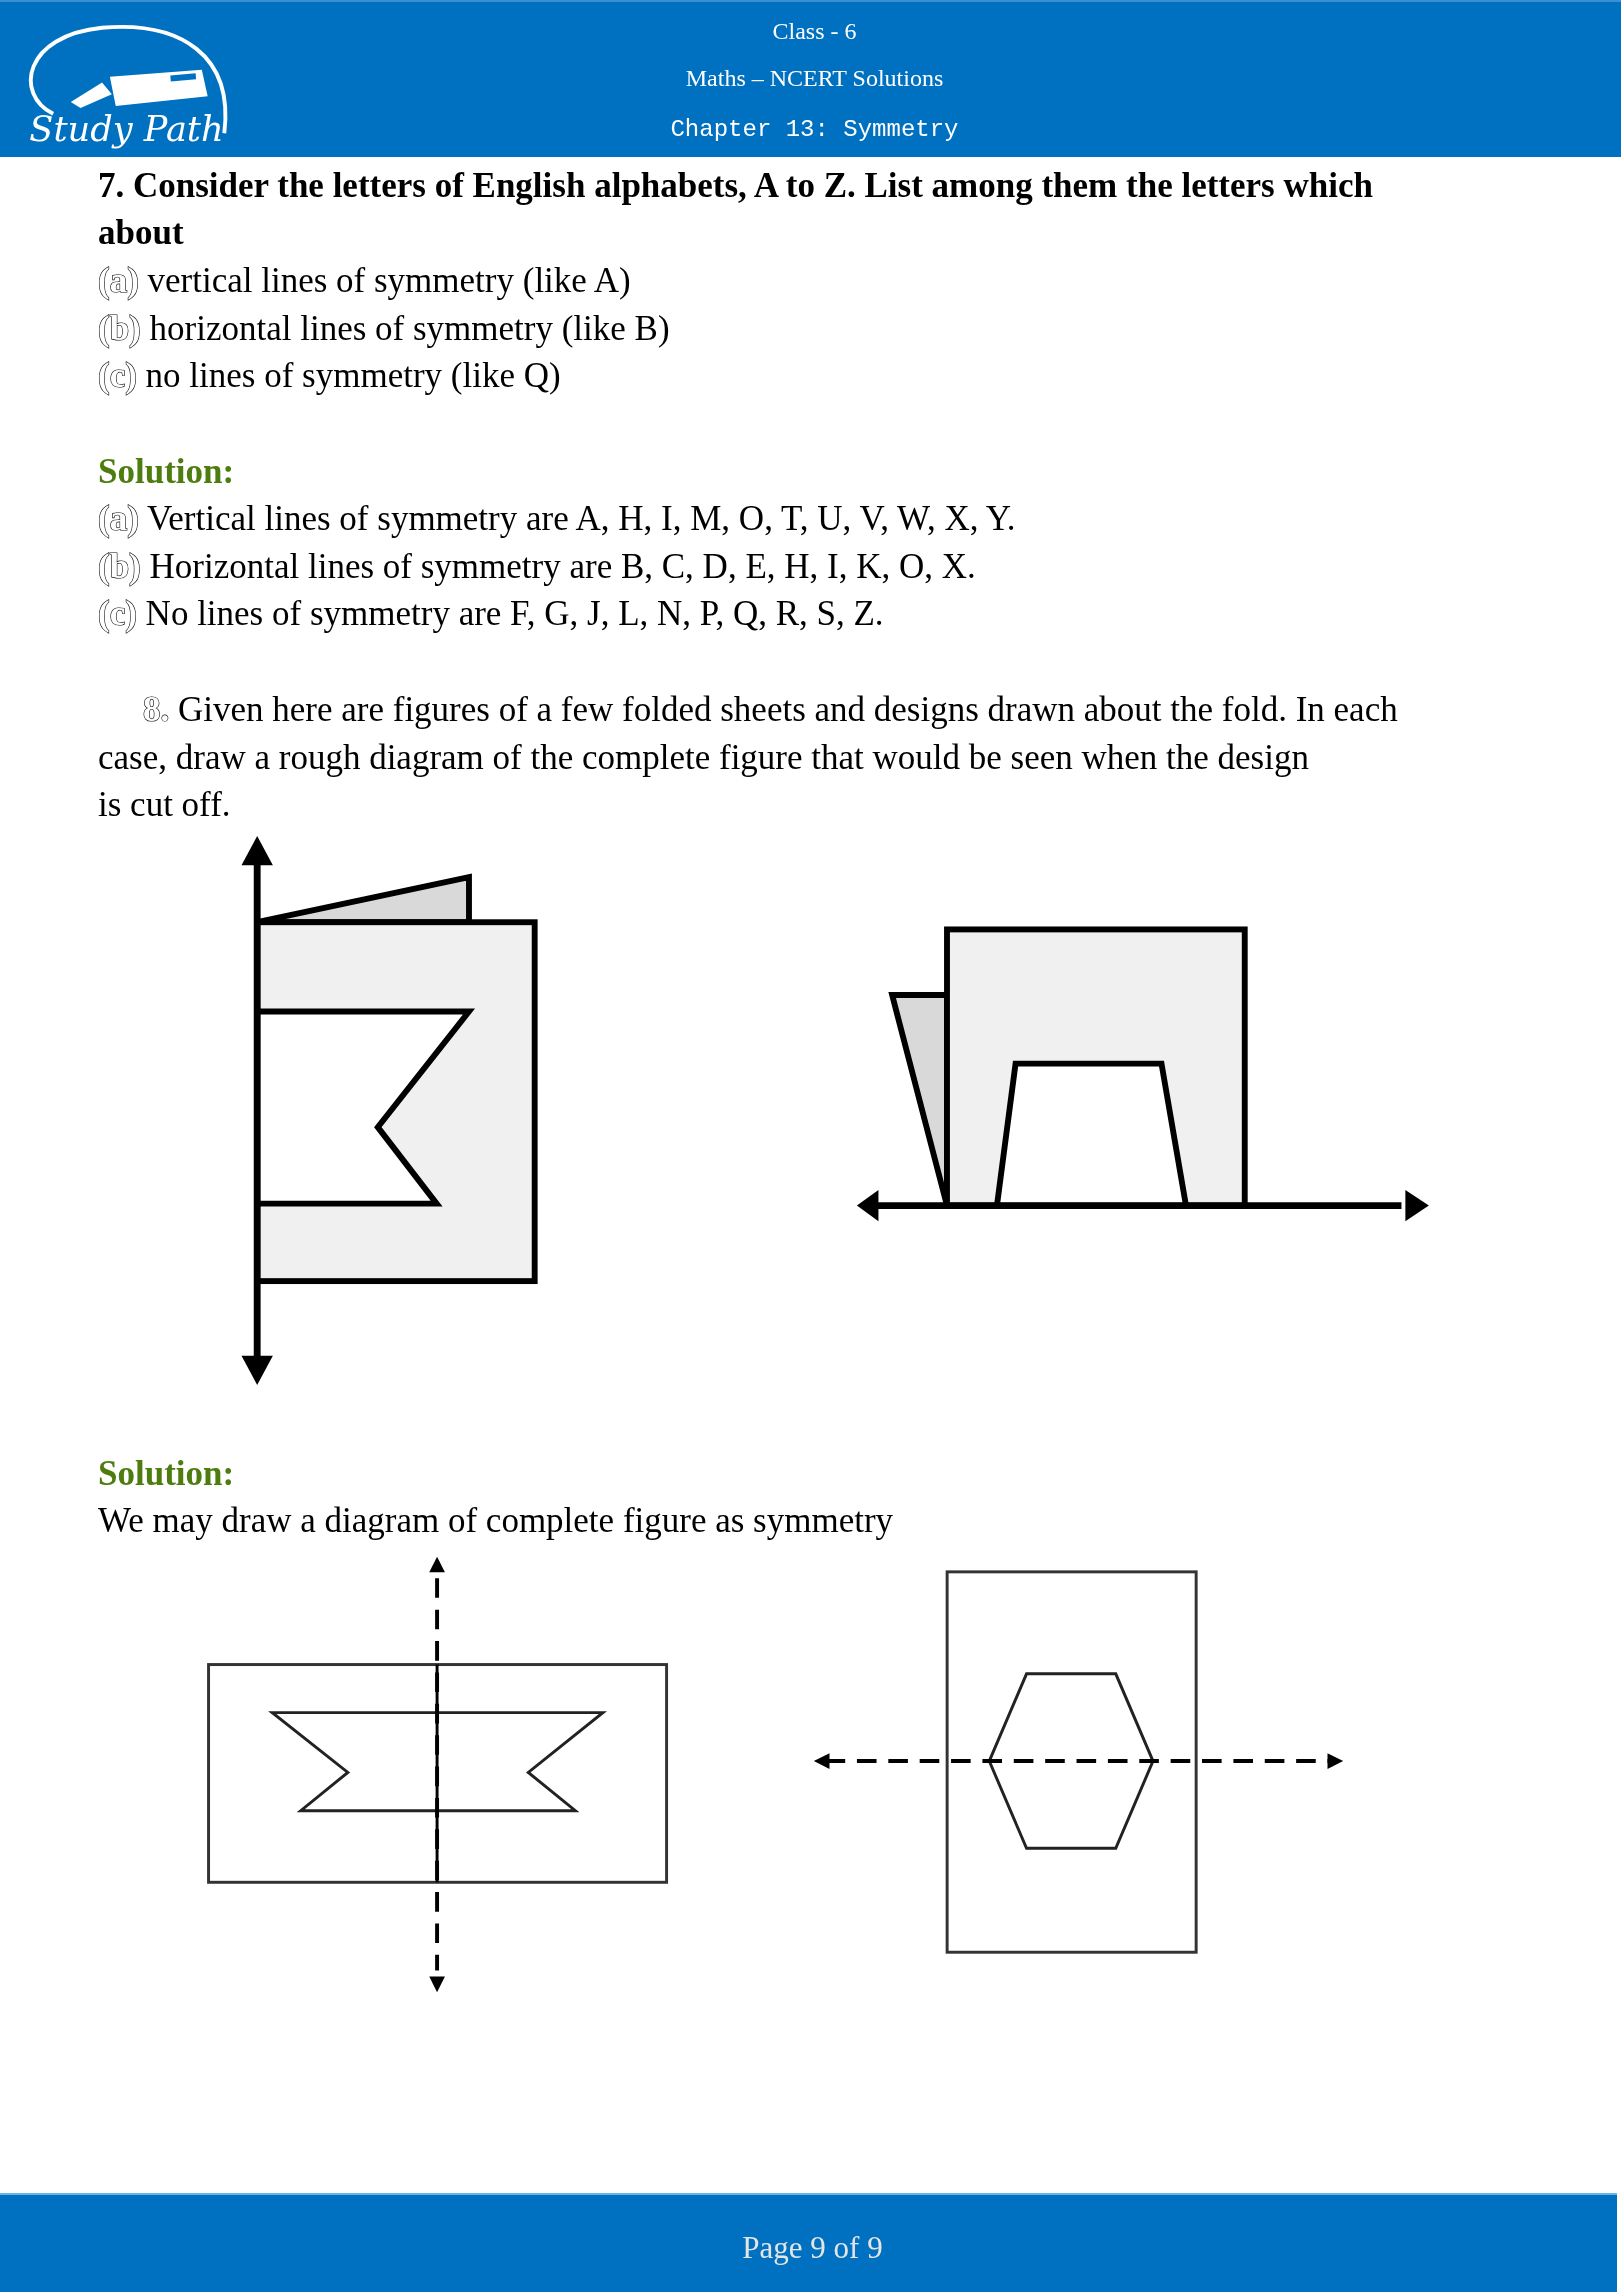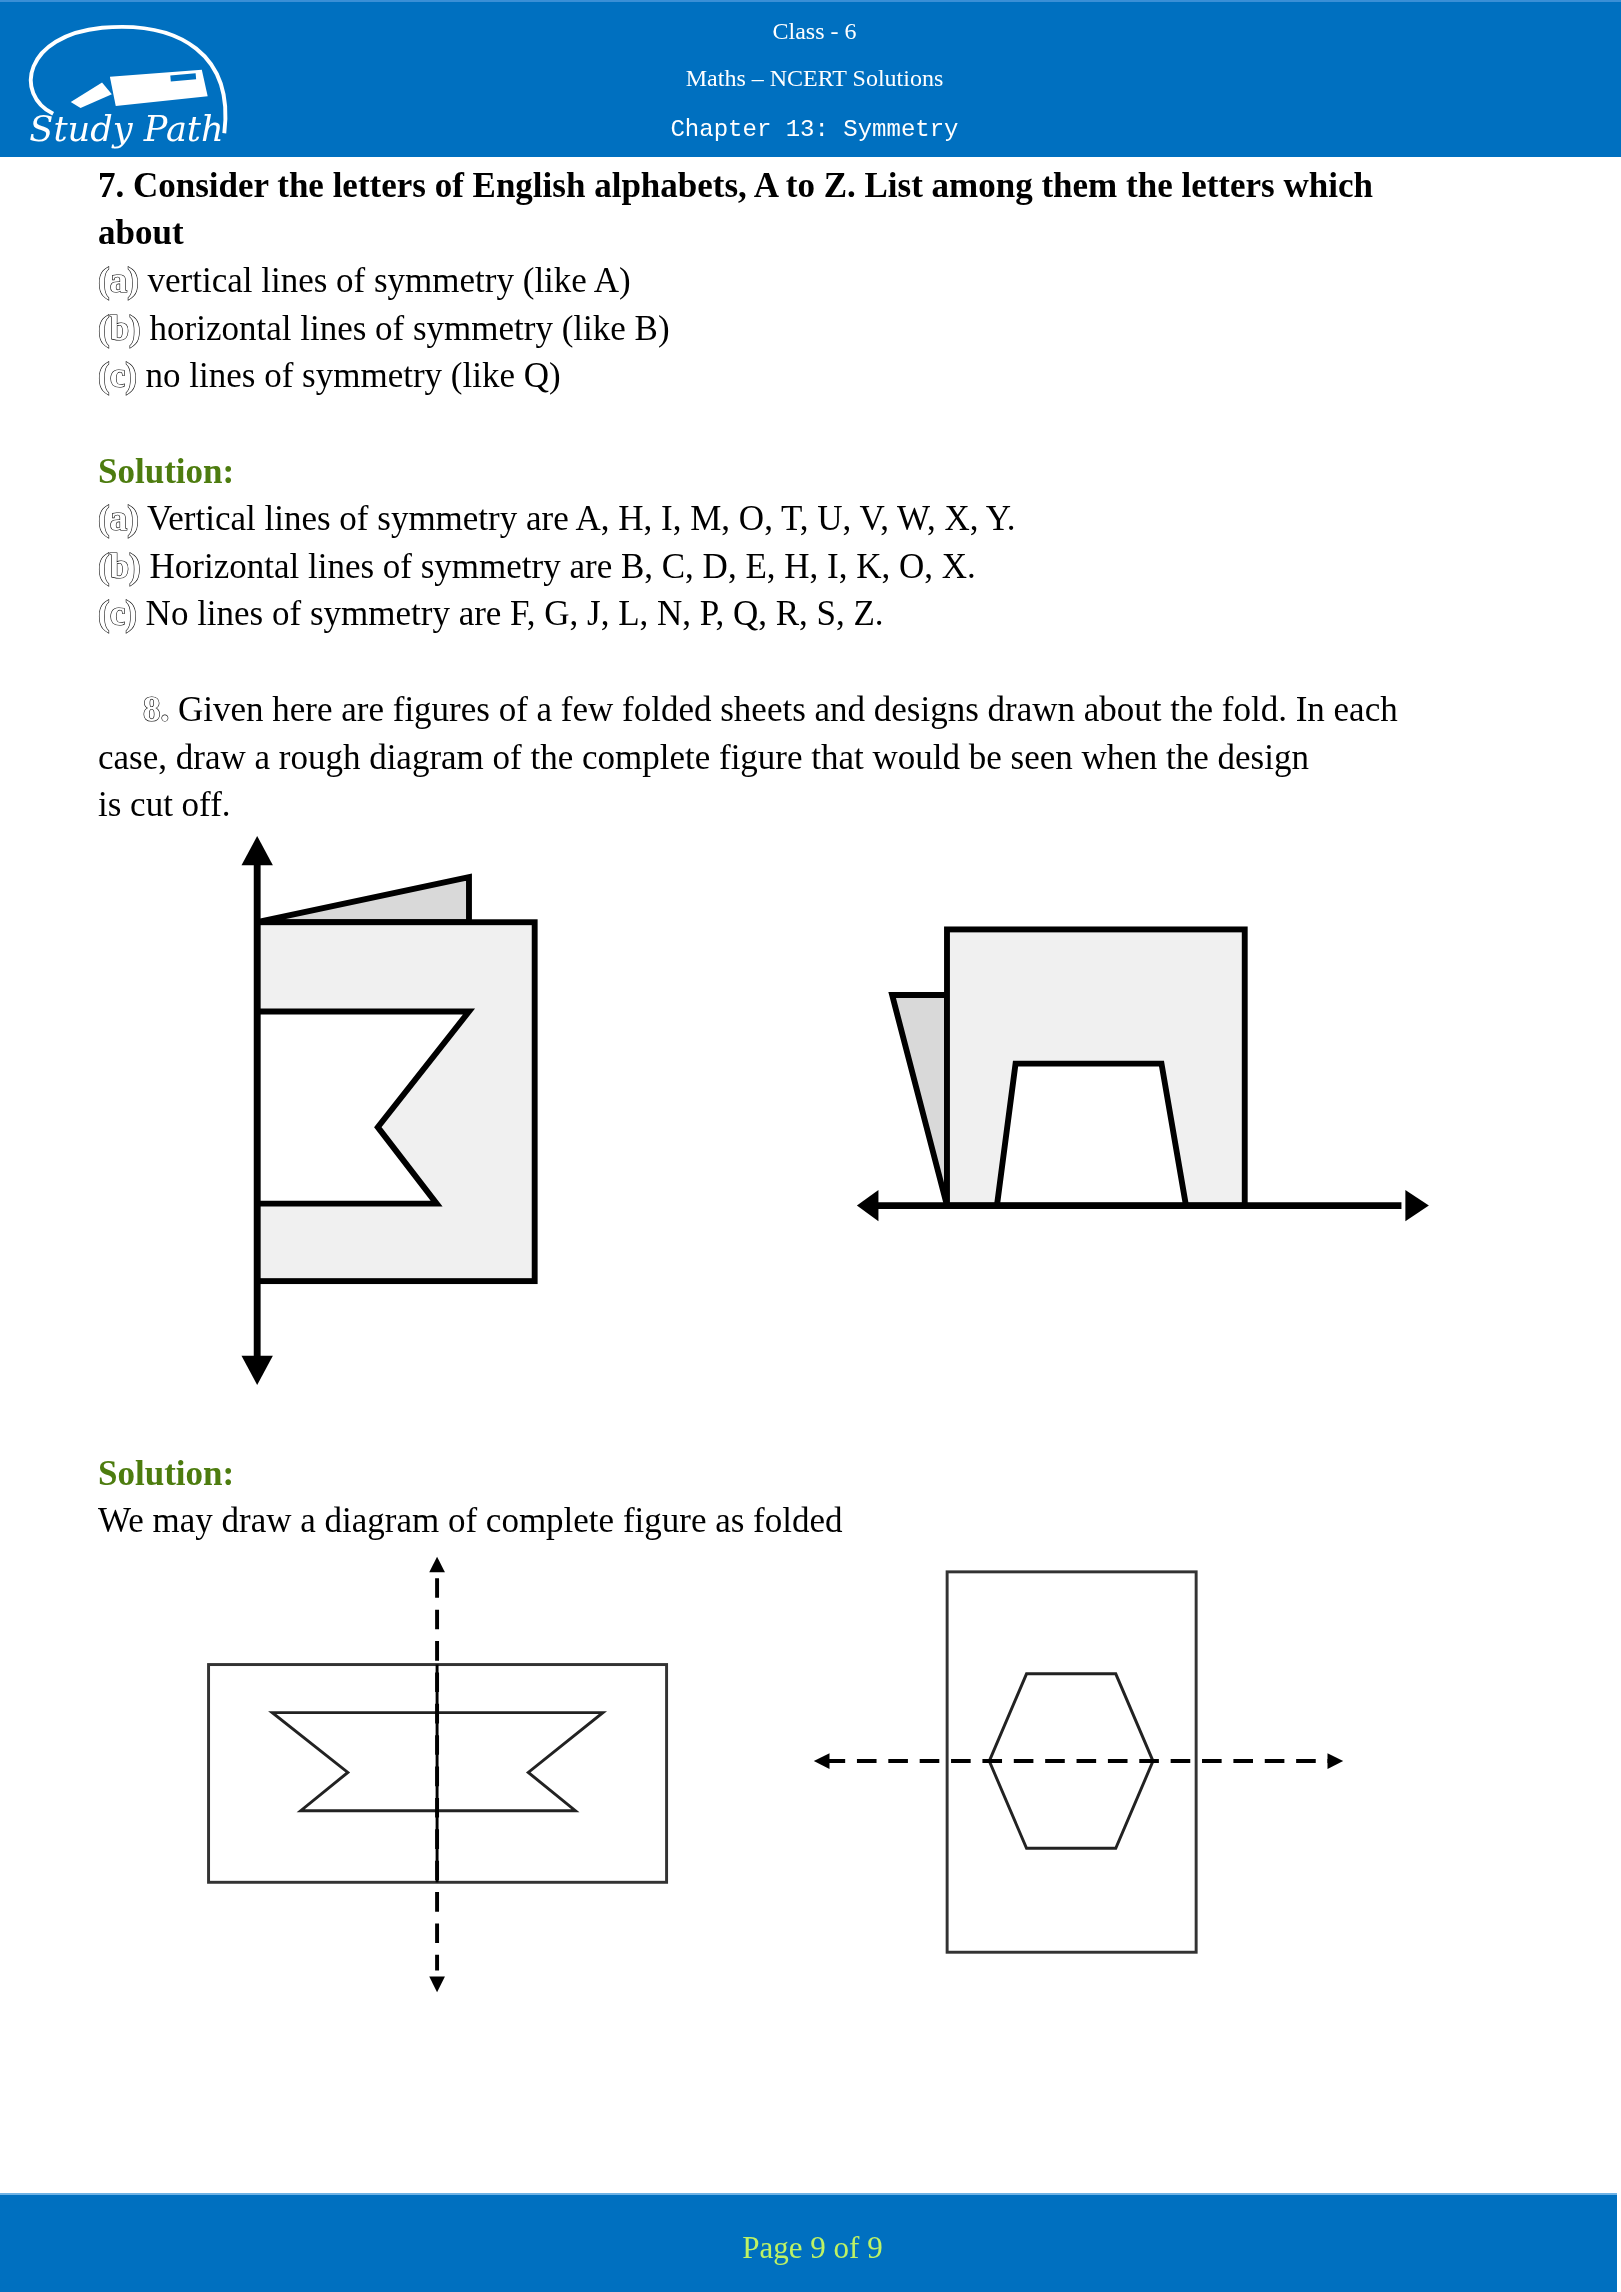--- a/index.html
+++ b/index.html
@@ -19,21 +19,21 @@
   .line { position: absolute; left: 0; white-space: nowrap; }
   .q-bold { font-weight: bold; }
   .label-outline { font-weight: bold; color: #ffffff;
                    -webkit-text-stroke: 1.2px #000; paint-order: stroke fill; }
   .solution { color: #4d7c0f; font-weight: bold; }
 
   .figure { position: absolute; }
   .footer { position: absolute; left: 0; top: 2193px; width: 1617px; height: 100px;
             background: #0070c0; border-top: 2px solid #6fb3e6; box-sizing: border-box; }
   .footer-text { position: absolute; left: 8px; right: 0; top: 35px; text-align: center;
-                 color: #bef264; font-family: "Liberation Serif", "DejaVu Serif", serif; font-size: 31px; }
+                 color: #e5e5e5; font-family: "Liberation Serif", "DejaVu Serif", serif; font-size: 31px; }
 </style>
 </head>
 <body>
 
 <div class="header">
   <svg class="logo" viewBox="0 0 230 136">
     <path d="M40 100 C0 80 10 20 90 12 C170 5 225 40 215 120" fill="none" stroke="#fff" stroke-width="4"></path>
     <g>
       <polygon points="58,88 90,68 100,80 68,94" fill="#fff"></polygon>
       <polygon points="98,62 192,55 198,82 104,92" fill="#fff"></polygon>
@@ -73,21 +73,21 @@
     <span class="label-outline">(c)</span><span> No lines of symmetry are F, G, J, L, N, P, Q, R, S, Z.</span>
   </div>
 
   <div class="line" style="top:524px;margin-left:45px;">
     <span class="label-outline">8.</span><span> Given here are figures of a few folded sheets and designs drawn about the fold. In each</span>
   </div>
   <div class="line" style="top:572px;">case, draw a rough diagram of the complete figure that would be seen when the design</div>
   <div class="line" style="top:619px;">is cut off.</div>
 
   <div class="line solution" style="top:1288px;">Solution:</div>
-  <div class="line" style="top:1335px;">We may draw a diagram of complete figure as folded</div>
+  <div class="line" style="top:1335px;">We may draw a diagram of complete figure as symmetry</div>
 </div>
 
 <svg class="figure" style="left:216px; top:828px;" width="353" height="564" viewBox="0 0 360 575">
   <polygon points="42,96 258,50 258,96" fill="#d9d9d9" stroke="#000" stroke-width="6" stroke-linejoin="miter"></polygon>
   <rect x="42" y="96" width="283" height="366" fill="#f0f0f0" stroke="#000" stroke-width="6"></rect>
   <polygon points="42,187 258,187 165,305 225,383 42,383" fill="#ffffff" stroke="#000" stroke-width="6" stroke-linejoin="miter"></polygon>
   <line x1="42" y1="30" x2="42" y2="545" stroke="#000" stroke-width="7"></line>
   <polygon points="26,38 42,8 58,38" fill="#000"></polygon>
   <polygon points="26,538 42,568 58,538" fill="#000"></polygon>
 </svg>

